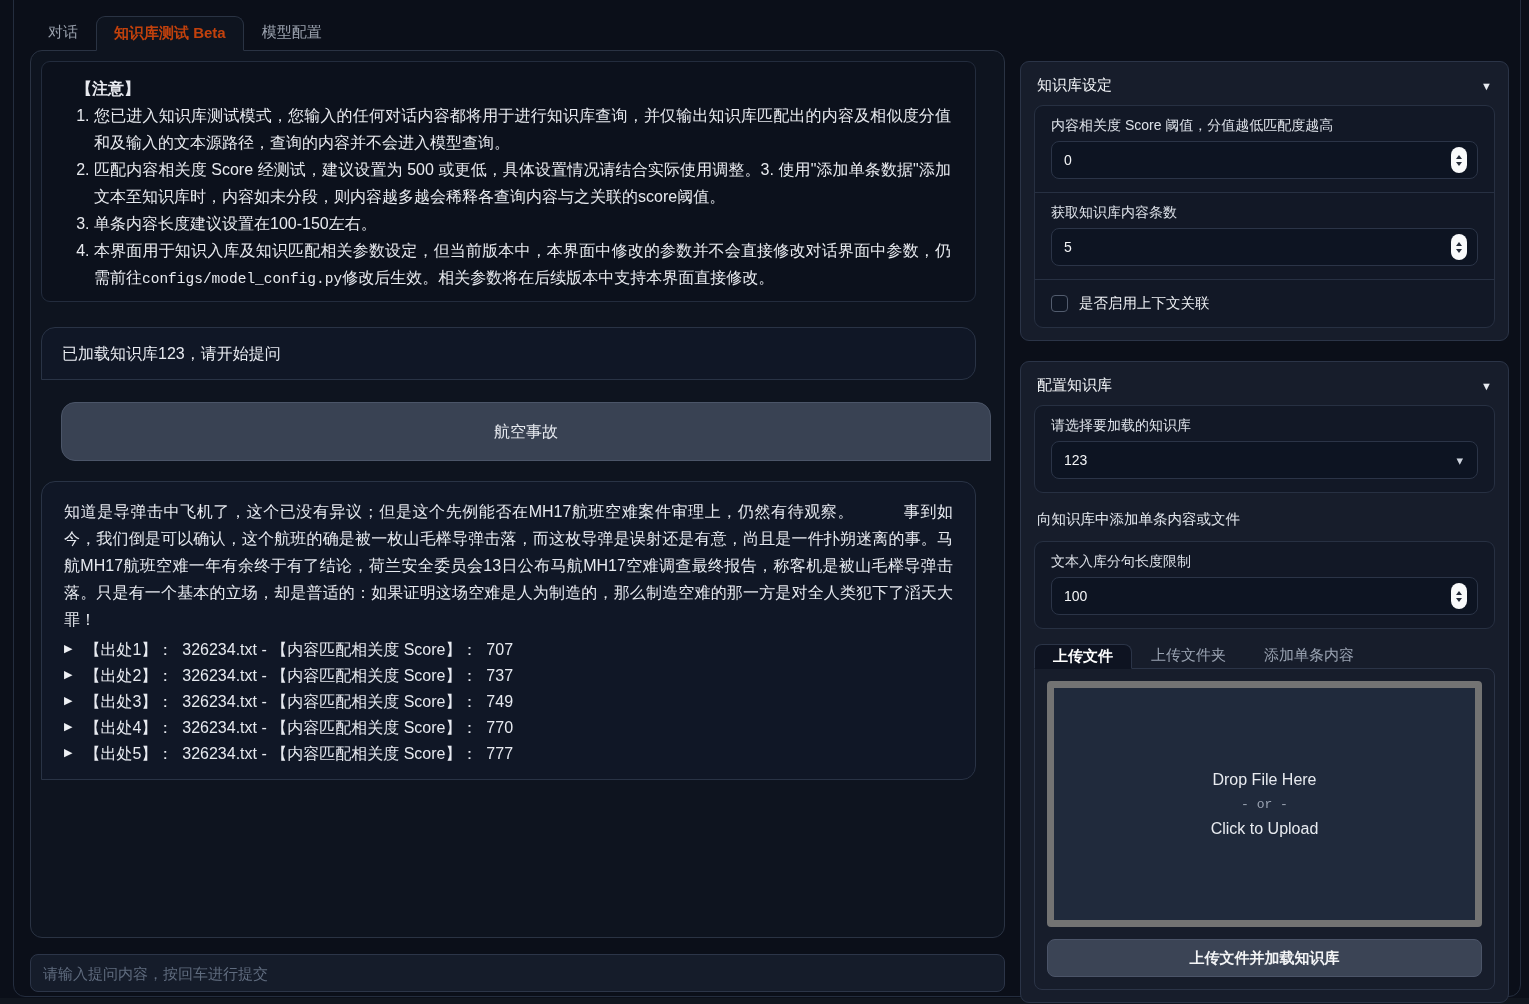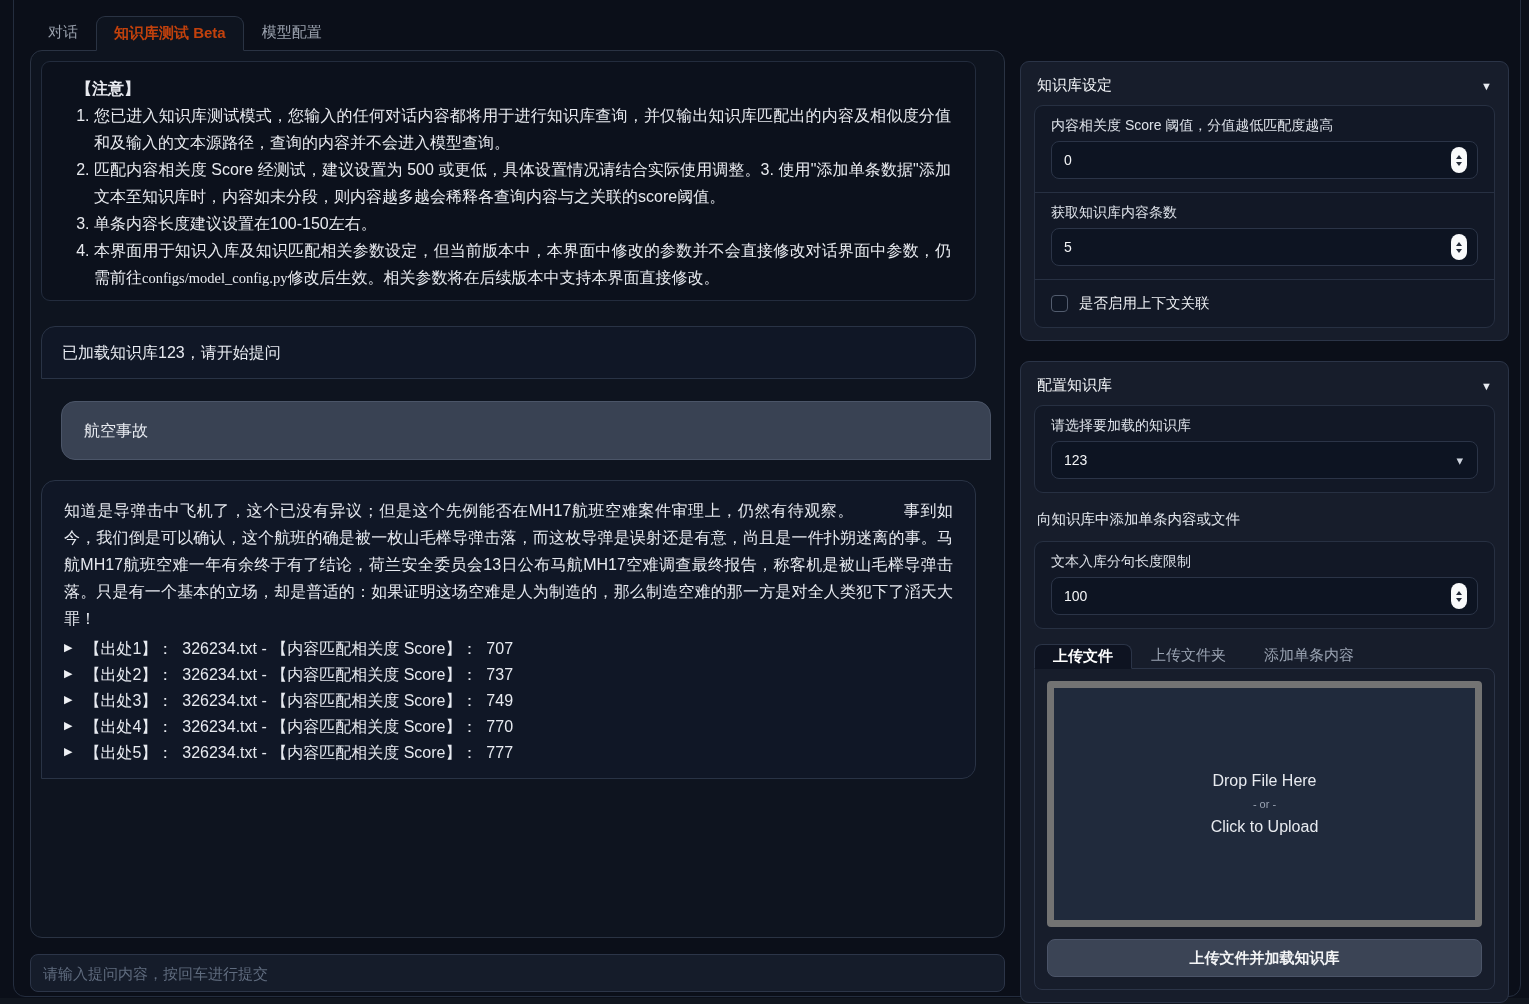--- a/index.html
+++ b/index.html
@@ -44,31 +44,31 @@
     height:888px; padding:10px; position:relative; z-index:1; overflow:hidden;
   }
   .notice-box {
     background:#0c111c; border:1px solid #232c3d; border-radius:9px;
     padding:13px 24px 8px 22px; margin-right:18px;
     font-size:16px; line-height:27px; color:#e8eaef;
   }
   .notice-title { font-weight:700; margin-left:12px; }
   .notice-box ol { list-style:decimal; padding-left:30px; }
   .notice-box li { text-align:justify; }
-  .code { font-family:Liberation Serif, serif; font-size:14.5px; }
+  .code { font-family:Liberation Mono, monospace; font-size:14.5px; }
 
   .bubble {
     border:1px solid #293345; padding:12px 20px; font-size:16px; line-height:27px;
   }
   .bubble.bot {
     background:#101726; border-radius:14px 14px 14px 0; margin-right:18px;
   }
   .bubble.user {
     background:#394253; border-color:#4b5568; border-radius:14px 14px 0 14px;
-    margin-left:20px; margin-right:3px; padding:15px 22px;
+    margin-left:20px; margin-right:3px; padding:15px 22px;text-align:center;
   }
   .bubble-1 { margin-top:25px; }
   .bubble-2 { margin-top:22px; }
   .bubble-3 { margin-top:20px; padding:16px 22px; }
   .bubble-3 p { text-align:justify; }
 
   .sources { margin-top:6px; }
   .source-row { display:flex; align-items:center; gap:12px; margin-top:7px; line-height:19px; cursor:pointer; }
   .source-marker { font-size:11px; color:#eef0f4; flex:none; transform:translateY(-1px); }
   .source-text { white-space:pre-wrap; }
@@ -143,21 +143,21 @@
   }
   .upload-box {
     border:1px solid #2b3447; border-radius:0 8px 8px 8px; padding:12px; position:relative; z-index:1;
   }
   .drop-zone {
     height:246px; background:#202a3c; border:7px solid #737373; border-radius:4px;
     display:flex; flex-direction:column; align-items:center; justify-content:center;
     cursor:pointer;
   }
   .drop-line1,.drop-line3 { font-size:16px; color:#e8ebf0; line-height:24px; }
-  .drop-line2 { font-size:11px; color:#9aa3b2; margin:5px 0; }
+  .drop-line2 { font-size:13px; color:#9aa3b2; margin:5px 0;font-family:Liberation Mono, monospace; }
   .upload-btn {
     width:100%; height:38px; margin-top:12px; background:#3b4455; border:1px solid #4b5468;
     border-radius:8px; color:#f3f4f6; font-weight:700; font-size:15px; cursor:pointer;
     font-family:"Liberation Sans","DejaVu Sans",sans-serif;
   }
 </style>
 </head>
 <body>
 
 <div class="outer-frame"></div>

